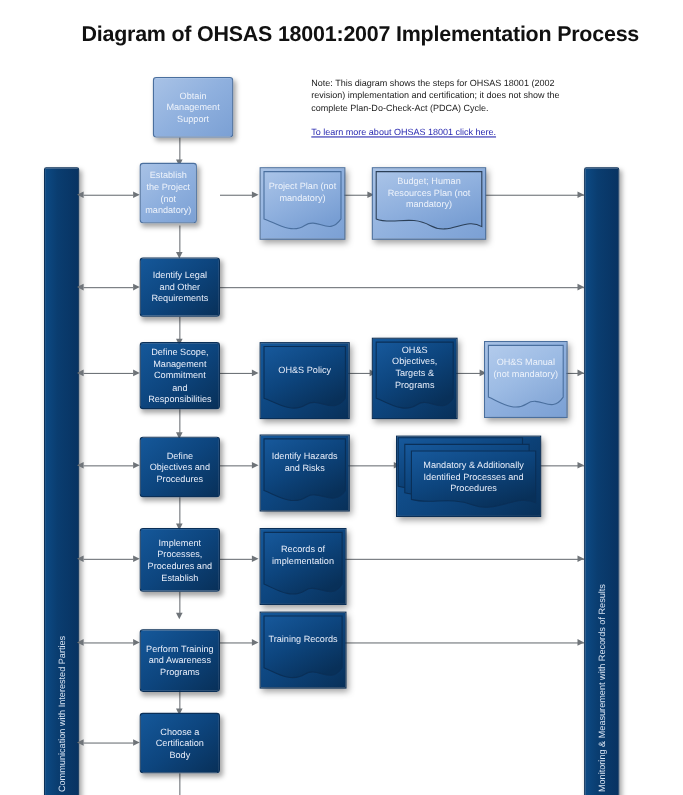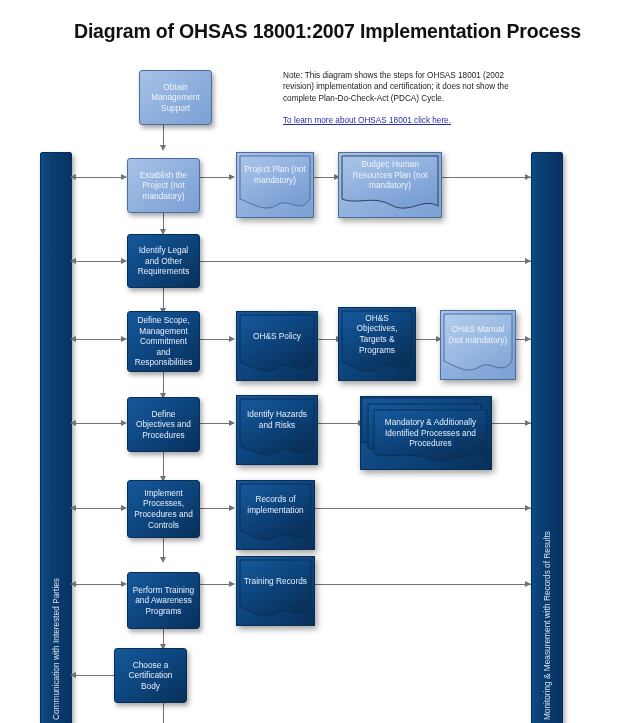--- a/index.html
+++ b/index.html
@@ -208,45 +208,45 @@
 
   <div class="ln lnh" style="left:200px;top:584px;width:30px;"></div>
   <div class="arrow ar-r" style="left:229px;top:580.5px;"></div>
   <div class="ln lnh" style="left:313px;top:584px;width:218px;"></div>
   <div class="arrow ar-r" style="left:525px;top:580.5px;"></div>
 
   <div class="node light" id="n0" style="left:127px;top:70px;width:73px;height:55px;margin-left:12px;">
     <span class="lbl">Obtain Management Support</span>
   </div>
 
-  <div class="node light" id="n1" style="left:127px;top:158px;width:73px;height:55px;">
+  <div class="node light" id="n1" style="left:127px;top:148px;width:52px;height:55px;">
     <span class="lbl">Establish the Project (not mandatory)</span>
   </div>
 
   <div class="node dark" id="n2" style="left:127px;top:234px;width:73px;height:54px;">
     <span class="lbl">Identify Legal and Other Requirements</span>
   </div>
 
   <div class="node dark" id="n3" style="left:127px;top:311px;width:73px;height:61px;">
     <span class="lbl">Define Scope, Management Commitment and Responsibilities</span>
   </div>
 
   <div class="node dark" id="n4" style="left:127px;top:397px;width:73px;height:55px;">
     <span class="lbl">Define Objectives and Procedures</span>
   </div>
 
   <div class="node dark" id="n5" style="left:127px;top:480px;width:73px;height:58px;">
-    <span class="lbl">Implement Processes, Procedures and Controls</span>
+    <span class="lbl">Implement Processes, Procedures and Establish</span>
   </div>
 
   <div class="node dark" id="n6" style="left:127px;top:572px;width:73px;height:57px;">
     <span class="lbl">Perform Training and Awareness Programs</span>
   </div>
 
-  <div class="node dark" id="n7" style="left:114px;top:648px;width:73px;height:55px;">
+  <div class="node dark" id="n7" style="left:127px;top:648px;width:73px;height:55px;">
     <span class="lbl">Choose a Certification Body</span>
   </div>
 
   <div class="doc light" style="left:236px;top:152px;width:76px;height:64px;">
     <svg width="76" height="64" viewBox="0 0 76 64">
       <path d="M3,3 L73,3 L73,46 C62,62 52,44 40,52 C28,60 14,50 3,46 Z" fill="url(#gLight)" stroke="#4a6f9e" stroke-width="1"></path>
       <defs>
         <linearGradient id="gLight" x1="0" y1="0" x2="0.7" y2="1">
           <stop offset="0%" stop-color="#aac4e8"></stop>
             <stop offset="55%" stop-color="#8fb0de"></stop>

